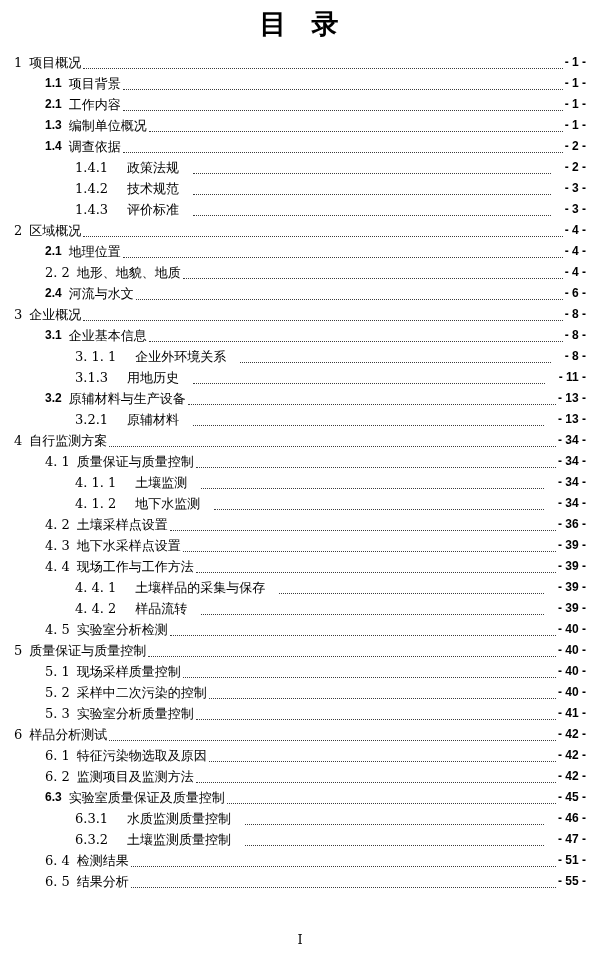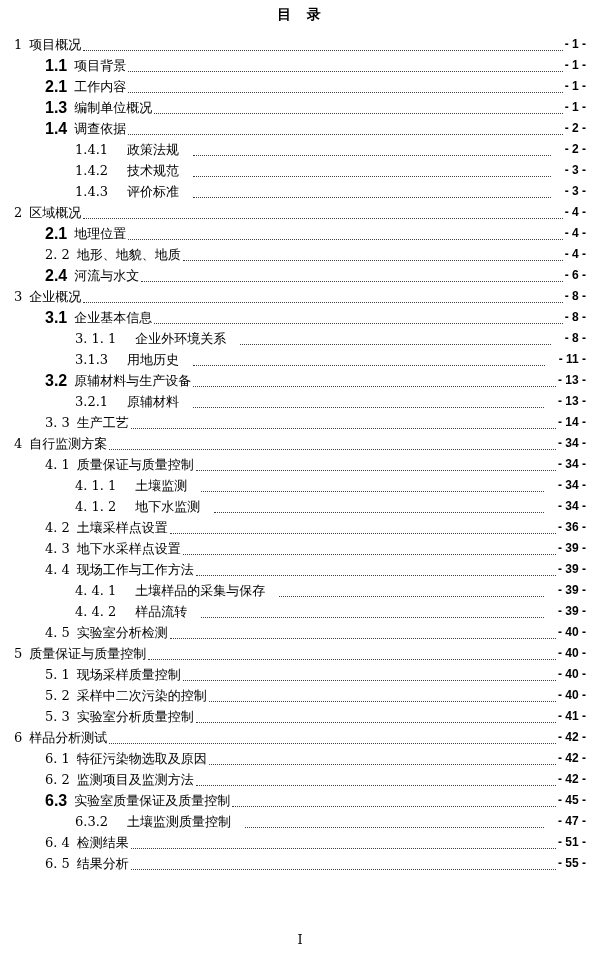--- a/index.html
+++ b/index.html
@@ -17,21 +17,21 @@
   }
   .page {
     box-sizing: border-box;
     width: 600px;
     height: 958px;
     padding: 6px 14px 0 14px;
     position: relative;
   }
   .doc-title {
     text-align: center;
-    font-size: 14px;
+    font-size: 27px;
     font-weight: bold;
     letter-spacing: 2px;
     margin: 0 0 9px 0;
     white-space: pre;
   }
   .toc {
     width: 100%;
   }
   .toc-row {
     display: flex;
@@ -43,21 +43,21 @@
   }
   .toc-row.lvl2 { padding-left: 31px; }
   .toc-row.lvl3 { padding-left: 61px; gap: 12px; }
   .num {
     margin-right: 7px;
     white-space: pre;
   }
   .num.bold-num {
     font-family: "Liberation Sans", sans-serif;
     font-weight: bold;
-    font-size: 16px;
+    font-size: 12px;
   }
   .label {
     white-space: pre;
   }
   .leader {
     flex: 1;
     min-width: 8px;
     border-bottom: 1.5px dotted #3c3c3c;
     margin: 0 2px 3px 2px;
     height: 0;
@@ -186,26 +186,20 @@
     <span class="label">原辅材料与生产设备</span>
     <span class="leader"></span>
     <span class="pagenum">- 13 -</span>
   </div>
       <div class="toc-row lvl3">
     <span class="num">3.2.1</span>
     <span class="label">原辅材料</span>
     <span class="leader"></span>
     <span class="pagenum">- 13 -</span>
   </div>
-      <div class="toc-row lvl2">
-    <span class="num">3. 3</span>
-    <span class="label">生产工艺</span>
-    <span class="leader"></span>
-    <span class="pagenum">- 14 -</span>
-  </div>
       <div class="toc-row lvl1">
     <span class="num">4</span>
     <span class="label">自行监测方案</span>
     <span class="leader"></span>
     <span class="pagenum">- 34 -</span>
   </div>
       <div class="toc-row lvl2">
     <span class="num">4. 1</span>
     <span class="label">质量保证与质量控制</span>
     <span class="leader"></span>
@@ -301,20 +295,26 @@
     <span class="leader"></span>
     <span class="pagenum">- 42 -</span>
   </div>
       <div class="toc-row lvl2">
     <span class="num bold-num">6.3</span>
     <span class="label">实验室质量保证及质量控制</span>
     <span class="leader"></span>
     <span class="pagenum">- 45 -</span>
   </div>
       <div class="toc-row lvl3">
+    <span class="num">6.3.1</span>
+    <span class="label">水质监测质量控制</span>
+    <span class="leader"></span>
+    <span class="pagenum">- 46 -</span>
+  </div>
+      <div class="toc-row lvl3">
     <span class="num">6.3.2</span>
     <span class="label">土壤监测质量控制</span>
     <span class="leader"></span>
     <span class="pagenum">- 47 -</span>
   </div>
       <div class="toc-row lvl2">
     <span class="num">6. 4</span>
     <span class="label">检测结果</span>
     <span class="leader"></span>
     <span class="pagenum">- 51 -</span>

